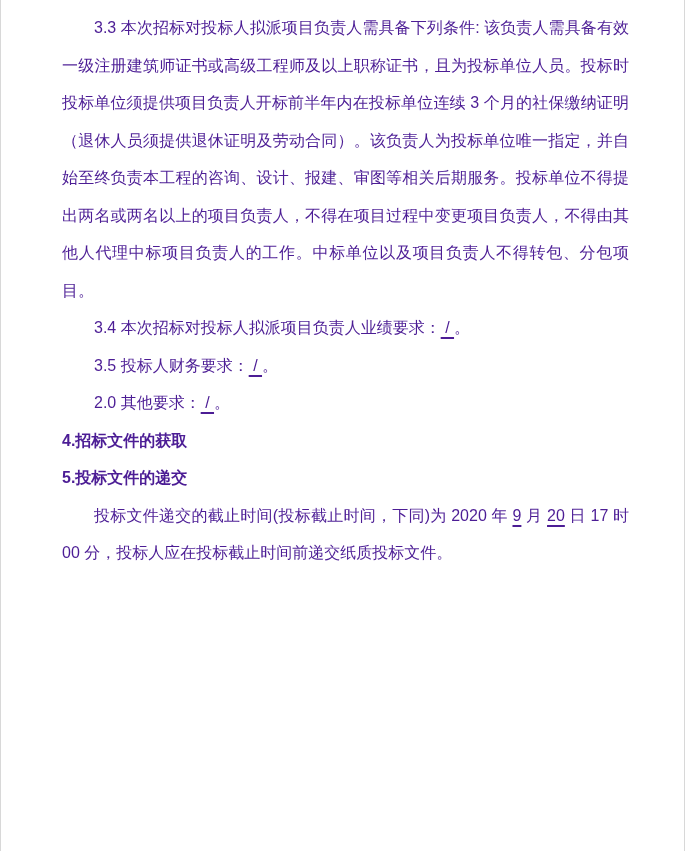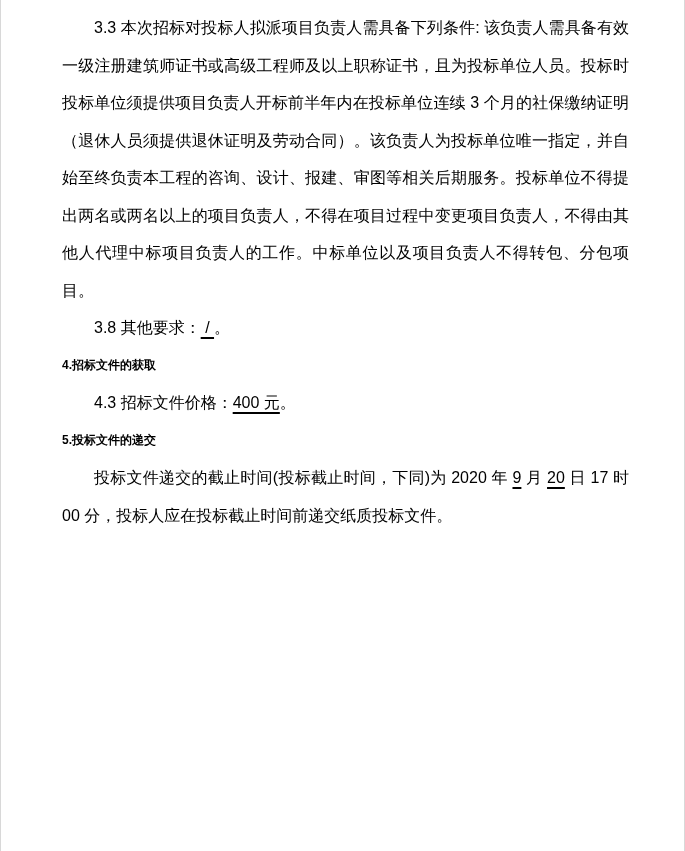--- a/index.html
+++ b/index.html
@@ -10,50 +10,51 @@
   .page {
     position: relative;
     width: 685px;
     height: 851px;
     box-sizing: border-box;
     background: #ffffff;
     border-left: 1px solid #d8d8d8;
     border-right: 1px solid #d8d8d8;
     padding: 9px 55px 0 61px;
     overflow: hidden;
-    color: #000000;
+    color: #4c1d95;
     font-family: "Liberation Sans", "DejaVu Sans", sans-serif;
     font-size: 16px;
     line-height: 37.5px;
   }
   .doc-para {
     margin: 0;
     text-indent: 2em;
     text-align: justify;
     word-break: break-word;
   }
   .doc-heading {
     margin: 0;
-    font-size: 12px;
+    font-size: 16px;
     font-weight: 700;
     text-indent: 0;
     text-align: left;
   }
   .doc-para u, .doc-para .u {
     text-decoration: underline;
     text-decoration-thickness: 1.5px;
     text-underline-offset: 4px;
     text-decoration-skip-ink: none;
   }
 </style>
 </head>
 <body>
 
 <div class="page">
   <div id="doc">
       <p class="doc-para"><span>3.3 本次招标对投标人拟派项目负责人需具备下列条件: 该负责人需具备有效一级注册建筑师证书或高级工程师及以上职称证书，且为投标单位人员。投标时投标单位须提供项目负责人开标前半年内在投标单位连续 3 个月的社保缴纳证明（退休人员须提供退休证明及劳动合同）。该负责人为投标单位唯一指定，并自始至终负责本工程的咨询、设计、报建、审图等相关后期服务。投标单位不得提出两名或两名以上的项目负责人，不得在项目过程中变更项目负责人，不得由其他人代理中标项目负责人的工作。中标单位以及项目负责人不得转包、分包项目。</span></p>
-      <p class="doc-para"><span>3.8 其他要求：</span><u>&nbsp;/&nbsp;</u><span>。</span></p>
+      <p class="doc-para"><span>3.4 本次招标对投标人拟派项目负责人业绩要求：</span><u>&nbsp;/&nbsp;</u><span>。</span></p>
+      <p class="doc-para"><span>3.5 投标人财务要求：</span><u>&nbsp;/&nbsp;</u><span>。</span></p>
+      <p class="doc-para"><span>2.0 其他要求：</span><u>&nbsp;/&nbsp;</u><span>。</span></p>
       <h2 class="doc-heading"><span>4.招标文件的获取</span></h2>
-      <p class="doc-para"><span>4.3 招标文件价格：</span><u>400 元</u><span>。</span></p>
       <h2 class="doc-heading"><span>5.投标文件的递交</span></h2>
       <p class="doc-para"><span>投标文件递交的截止时间(投标截止时间，下同)为 2020 年 </span><u>9</u><span> 月 </span><u>20</u><span> 日 17 时 00 分，投标人应在投标截止时间前递交纸质投标文件。</span></p>
     </div>
 </div>
 
 </body></html>

